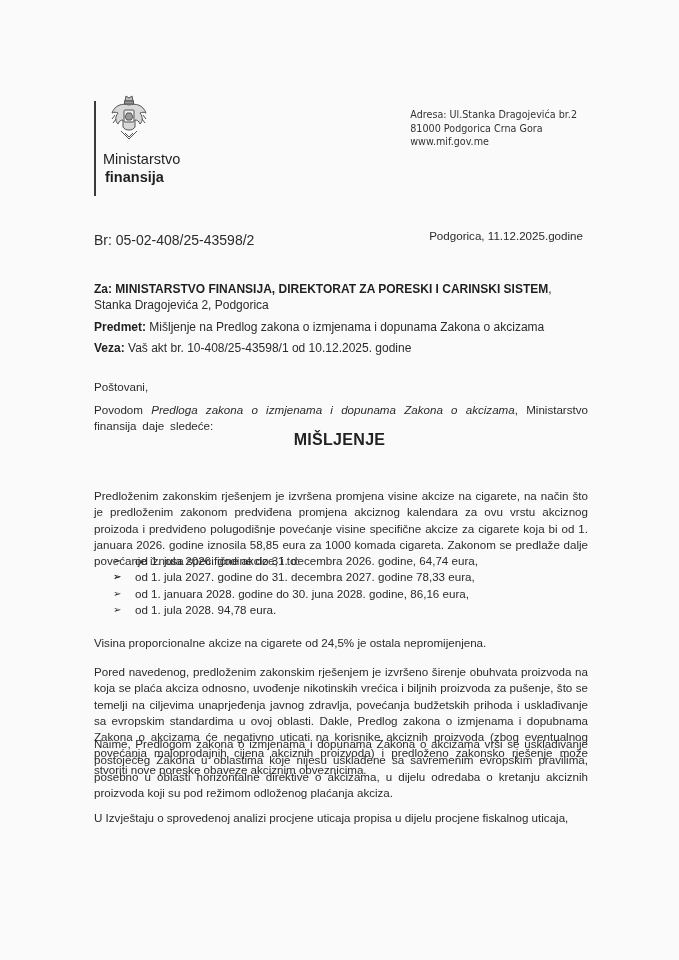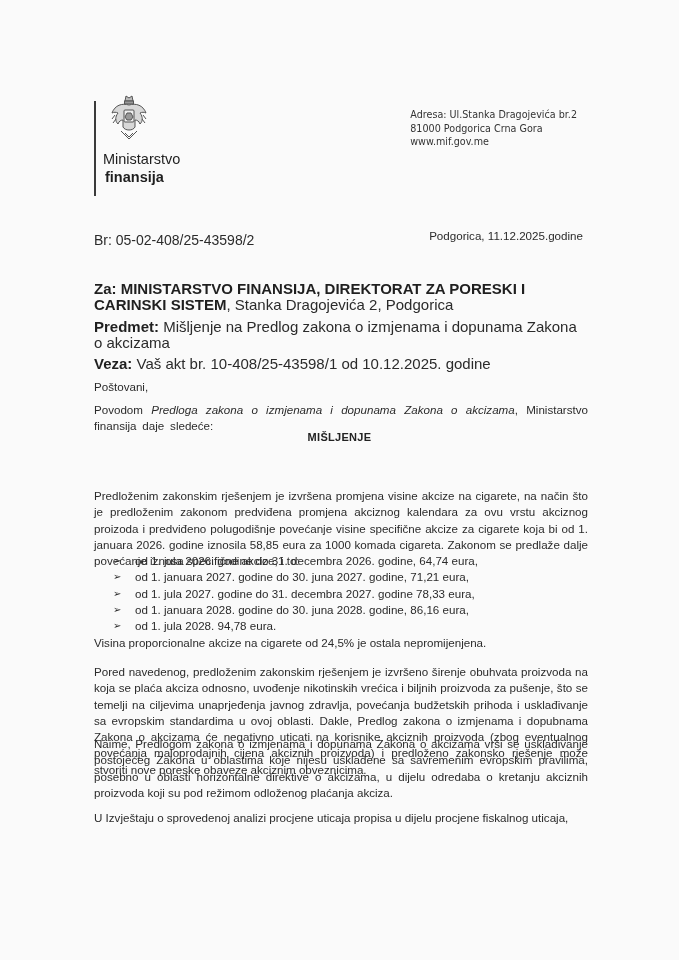--- a/index.html
+++ b/index.html
@@ -17,28 +17,28 @@
   .ministry span { display: block; }
   .ministry .l2 { padding-left: 2px; font-weight: bold; }
   .address {
     position: absolute; right: 102px; top: 108px; text-align: left;
     font-size: 9.6px; line-height: 13.6px; color: #333;
     font-family: "DejaVu Sans", sans-serif;
   }
   .address span { display: block; }
   .refno { position: absolute; left: 94px; top: 232px; font-size: 14px; color: #2b2b2b; }
   .place-date { position: absolute; right: 96px; top: 229px; font-size: 11.6px; color: #2b2b2b; }
-  .meta { position: absolute; left: 94px; top: 281px; width: 495px; font-size: 15px; line-height: 16px; color: #2b2b2b; }
+  .meta { position: absolute; left: 94px; top: 281px; width: 495px; font-size: 12px; line-height: 16px; color: #2b2b2b; }
   .meta p { margin: 0 0 5.5px 0; }
   .meta b { font-weight: bold; color: #1f1f1f; }
   .body-text { position: absolute; left: 94px; width: 494px; font-size: 11.6px; line-height: 16.3px; color: #2b2b2b; text-align: justify; }
   .greeting { top: 379px; }
   .intro { top: 402px; word-spacing: 2.6px; }
   .intro i { font-style: italic; }
-  .heading { position: absolute; left: 0; width: 679px; top: 431px; text-align: center; font-size: 11px; font-weight: bold; letter-spacing: 0.3px; color: #222; }
+  .heading { position: absolute; left: 0; width: 679px; top: 431px; text-align: center; font-size: 16px; font-weight: bold; letter-spacing: 0.3px; color: #222; }
   .para1 { top: 488px; }
   .bullets { position: absolute; left: 113px; top: 553px; font-size: 11.6px; line-height: 16.3px; color: #2b2b2b; margin: 0; padding: 0; list-style: none; }
   .bullets li { position: relative; padding-left: 22px; }
   .bullets li .arrow { position: absolute; left: 0; top: 0; font-size: 10px; color: #2b2b2b; }
   .para2 { top: 635px; }
   .para3 { top: 664px; }
   .para4 { top: 736px; }
   .para5 { top: 810px; }
 </style>
 </head>
@@ -93,21 +93,21 @@
   </div>
 
   <div class="body-text greeting">Poštovani,</div>
 
   <div class="heading">MIŠLJENJE</div>
 
   <div class="body-text para1">Predloženim zakonskim rješenjem je izvršena promjena visine akcize na cigarete, na način što je predloženim zakonom predviđena promjena akciznog kalendara za ovu vrstu akciznog proizoda i predviđeno polugodišnje povećanje visine specifične akcize za cigarete koja bi od 1. januara 2026. godine iznosila 58,85 eura za 1000 komada cigareta. Zakonom se predlaže dalje povećanje iznosa specifične akcize, i to:</div>
 
   <ul class="bullets">
     <li><span class="arrow">➢</span><span>od 1. jula 2026. godine do 31. decembra 2026. godine, 64,74 eura,</span></li>
-    <li><span class="arrow">➢</span><span>od 1. januara 2027. godine do 30. juna 2027. godine, 71,21 eura,</span></li>
+    <li><span class="arrow">➢</span></li>
     <li><span class="arrow">➢</span><span>od 1. jula 2027. godine do 31. decembra 2027. godine 78,33 eura,</span></li>
     <li><span class="arrow">➢</span><span>od 1. januara 2028. godine do 30. juna 2028. godine, 86,16 eura,</span></li>
     <li><span class="arrow">➢</span><span>od 1. jula 2028. 94,78 eura.</span></li>
   </ul>
 
   <div class="body-text para2">Visina proporcionalne akcize na cigarete od 24,5% je ostala nepromijenjena.</div>
   <div class="body-text para3">Pored navedenog, predloženim zakonskim rješenjem je izvršeno širenje obuhvata proizvoda na koja se plaća akciza odnosno, uvođenje nikotinskih vrećica i biljnih proizvoda za pušenje, što se temelji na ciljevima unaprjeđenja javnog zdravlja, povećanja budžetskih prihoda i usklađivanje sa evropskim standardima u ovoj oblasti. Dakle, Predlog zakona o izmjenama i dopubnama Zakona o akcizama će negativno uticati na korisnike akciznih proizvoda (zbog eventualnog povećanja maloprodajnih cijena akciznih proizvoda) i predloženo zakonsko rješenje može stvoriti nove poreske obaveze akciznim obveznicima.</div>
   <div class="body-text para4">Naime, Predlogom zakona o izmjenama i dopunama Zakona o akcizama vrši se usklađivanje postojećeg Zakona u oblastima koje nijesu usklađene sa savremenim evropskim pravilima, posebno u oblasti horizontalne direktive o akcizama, u dijelu odredaba o kretanju akciznih proizvoda koji su pod režimom odloženog plaćanja akciza.</div>
   <div class="body-text para5">U Izvještaju o sprovedenoj analizi procjene uticaja propisa u dijelu procjene fiskalnog uticaja,</div>
 

